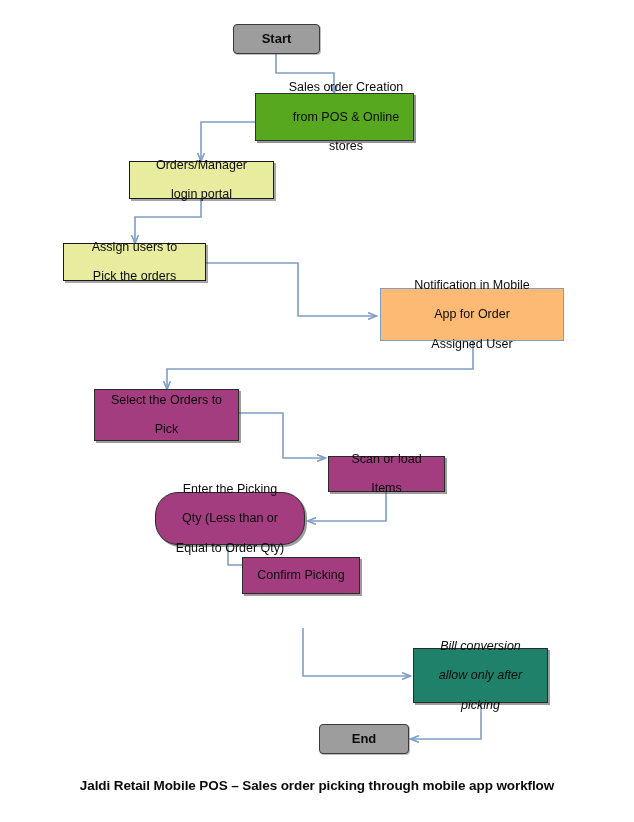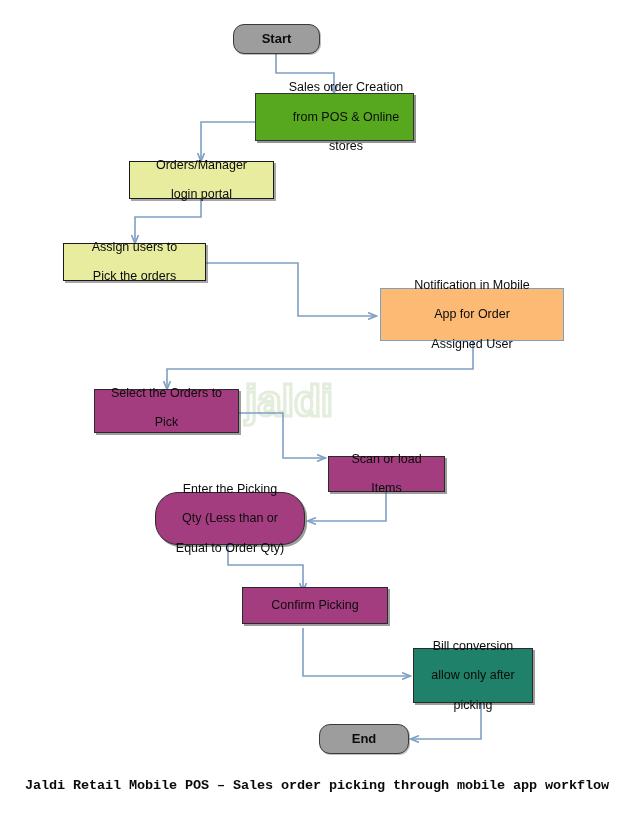--- a/index.html
+++ b/index.html
@@ -58,21 +58,21 @@
     padding: 2px 4px;
   }
   .node span {
     display: block;
     width: 100%;
   }
 
   .term {
     background: #9d9d9d;
     border: 1.8px solid #3a3a3a;
-    border-radius: 11px;
+    border-radius: 4px;
     font-weight: bold;
     font-size: 13px;
     box-shadow: 1px 1px 0 rgba(0,0,0,0.25);
   }
 
   .green {
     background: #58a81f;
     border: 1.6px solid #333333;
     box-shadow: 2px 2px 0 rgba(60,60,60,0.55);
     padding-left: 27px;
@@ -105,33 +105,27 @@
   .caption {
     position: absolute;
     left: 0;
     top: 778px;
     width: 634px;
     text-align: center;
     font-size: 13.5px;
     font-weight: bold;
     color: #0a0a0a;
     letter-spacing: -0.1px;
-    font-family: Liberation Mono, monospace;
   }
 </style>
 </head>
 <body>
 
 <div id="canvas">
 
-  <div class="watermark">
-    <svg width="120" height="60" viewBox="0 0 120 60" aria-hidden="true">
-      <text x="2" y="44" font-family="Liberation Sans, sans-serif" font-size="44" font-weight="bold" fill="none" stroke="#e2eddc" stroke-width="3.2">jaldi</text>
-    </svg>
-  </div>
 
   <svg id="wires">
     <defs>
       <marker id="arw" markerWidth="10" markerHeight="8" refX="8" refY="4" orient="auto" markerUnits="userSpaceOnUse">
         <path d="M0,0.6 L8.4,4 L0,7.4" fill="none" stroke="#7e9fc4" stroke-width="1.3"></path>
       </marker>
     </defs>
 
     <path d="M276,54 L276,73 L334,73 L334,93" marker-end="url(#arw)"></path>
 
@@ -181,21 +175,21 @@
   </div>
 
   <div class="node mauve" style="left:380px; top:288px; width:184px; height:53px;">
     <span>
       <span>Notification in Mobile</span><br>
       <span>App for Order</span><br>
       <span>Assigned User</span>
     </span>
   </div>
 
-  <div class="node purple" style="left:94px; top:389px; width:145px; height:44px;align-items:flex-end;">
+  <div class="node purple" style="left:94px; top:389px; width:145px; height:52px;">
     <span>
       <span>Select the Orders to</span><br>
       <span>Pick</span>
     </span>
   </div>
 
   <div class="node purple" style="left:328px; top:440px; width:117px; height:36px;margin-top:16px;">
     <span>
       <span>Scan or load</span><br>
       <span>Items</span>
@@ -203,25 +197,25 @@
   </div>
 
   <div class="node purple" style="left:155px; top:492px; width:150px; height:53px;border-radius:23px;">
     <span>
       <span>Enter the Picking</span><br>
       <span>Qty (Less than or</span><br>
       <span>Equal to Order Qty)</span>
     </span>
   </div>
 
-  <div class="node purple" style="left:242px; top:587px; width:146px; height:37px;">
+  <div class="node purple" style="left:242px; top:557px; width:118px; height:37px;">
     <span>Confirm Picking</span>
   </div>
 
-  <div class="node teal" style="left:413px; top:648px; width:120px; height:55px;">
+  <div class="node teal" style="left:413px; top:648px; width:135px; height:55px;font-style:italic;">
     <span>
       <span>Bill conversion</span><br>
       <span>allow only after</span><br>
       <span>picking</span>
     </span>
   </div>
 
   <div class="node term" style="left:319px; top:724px; width:90px; height:30px;">
     <span>End</span>
   </div>

